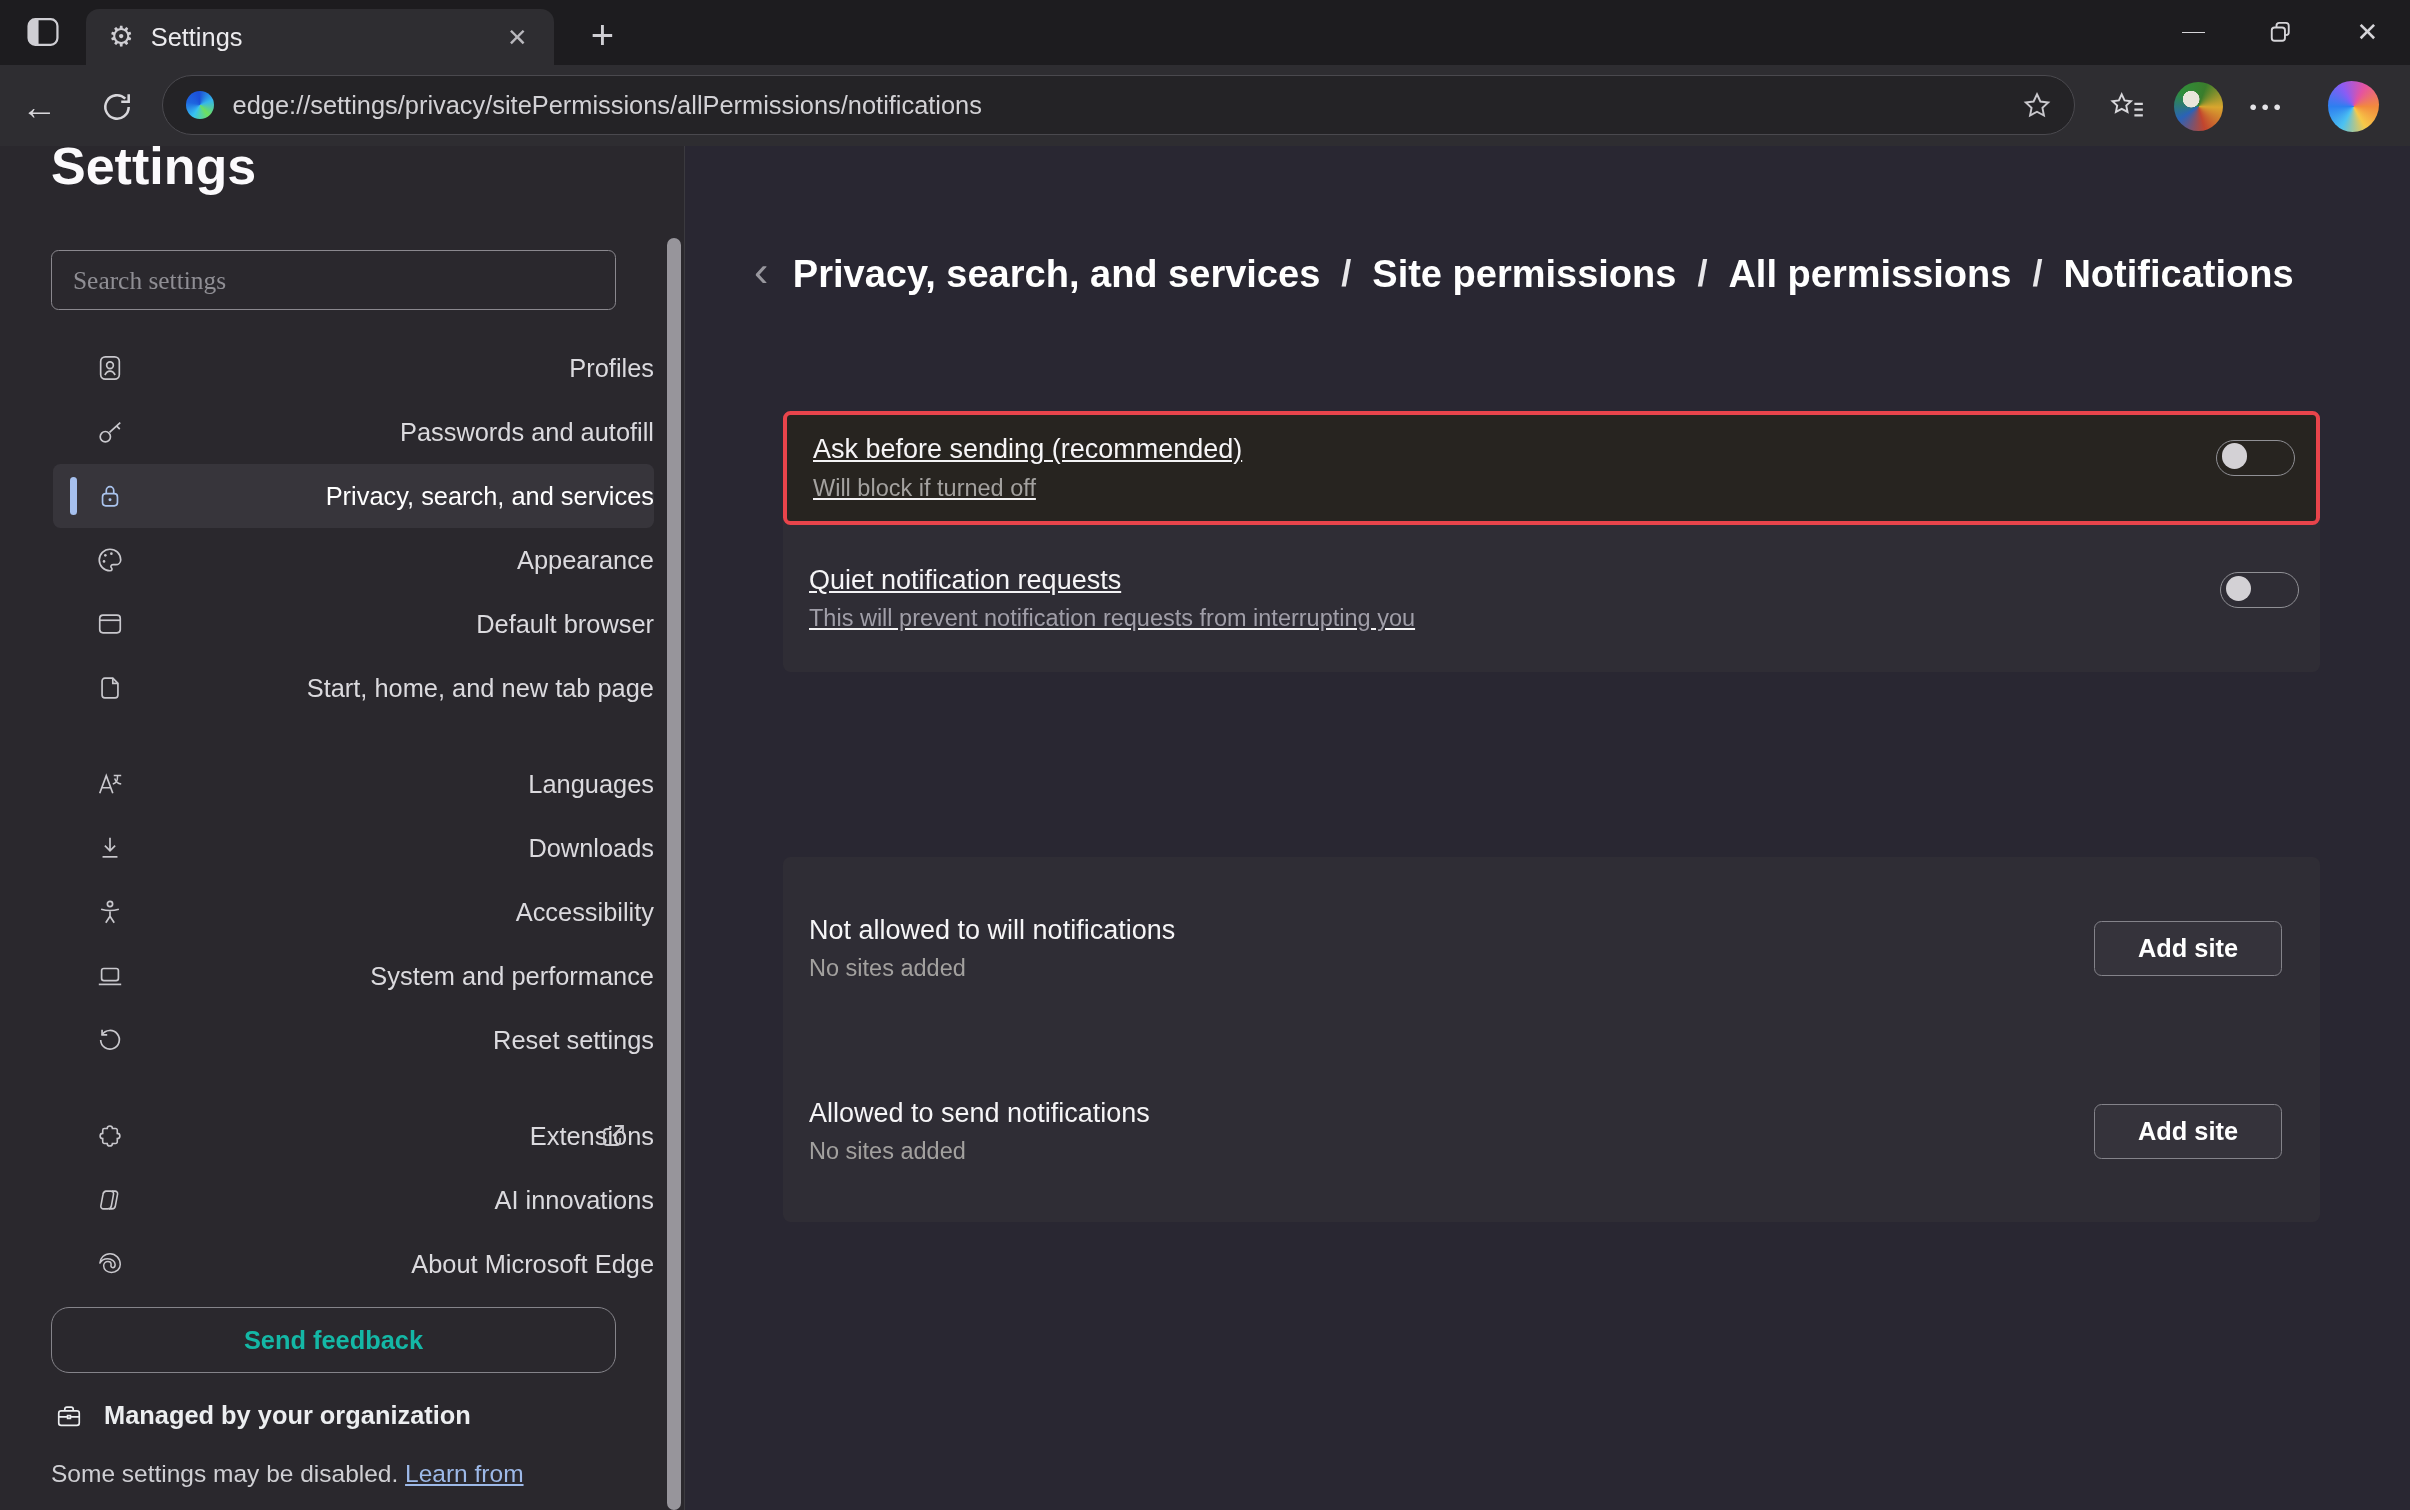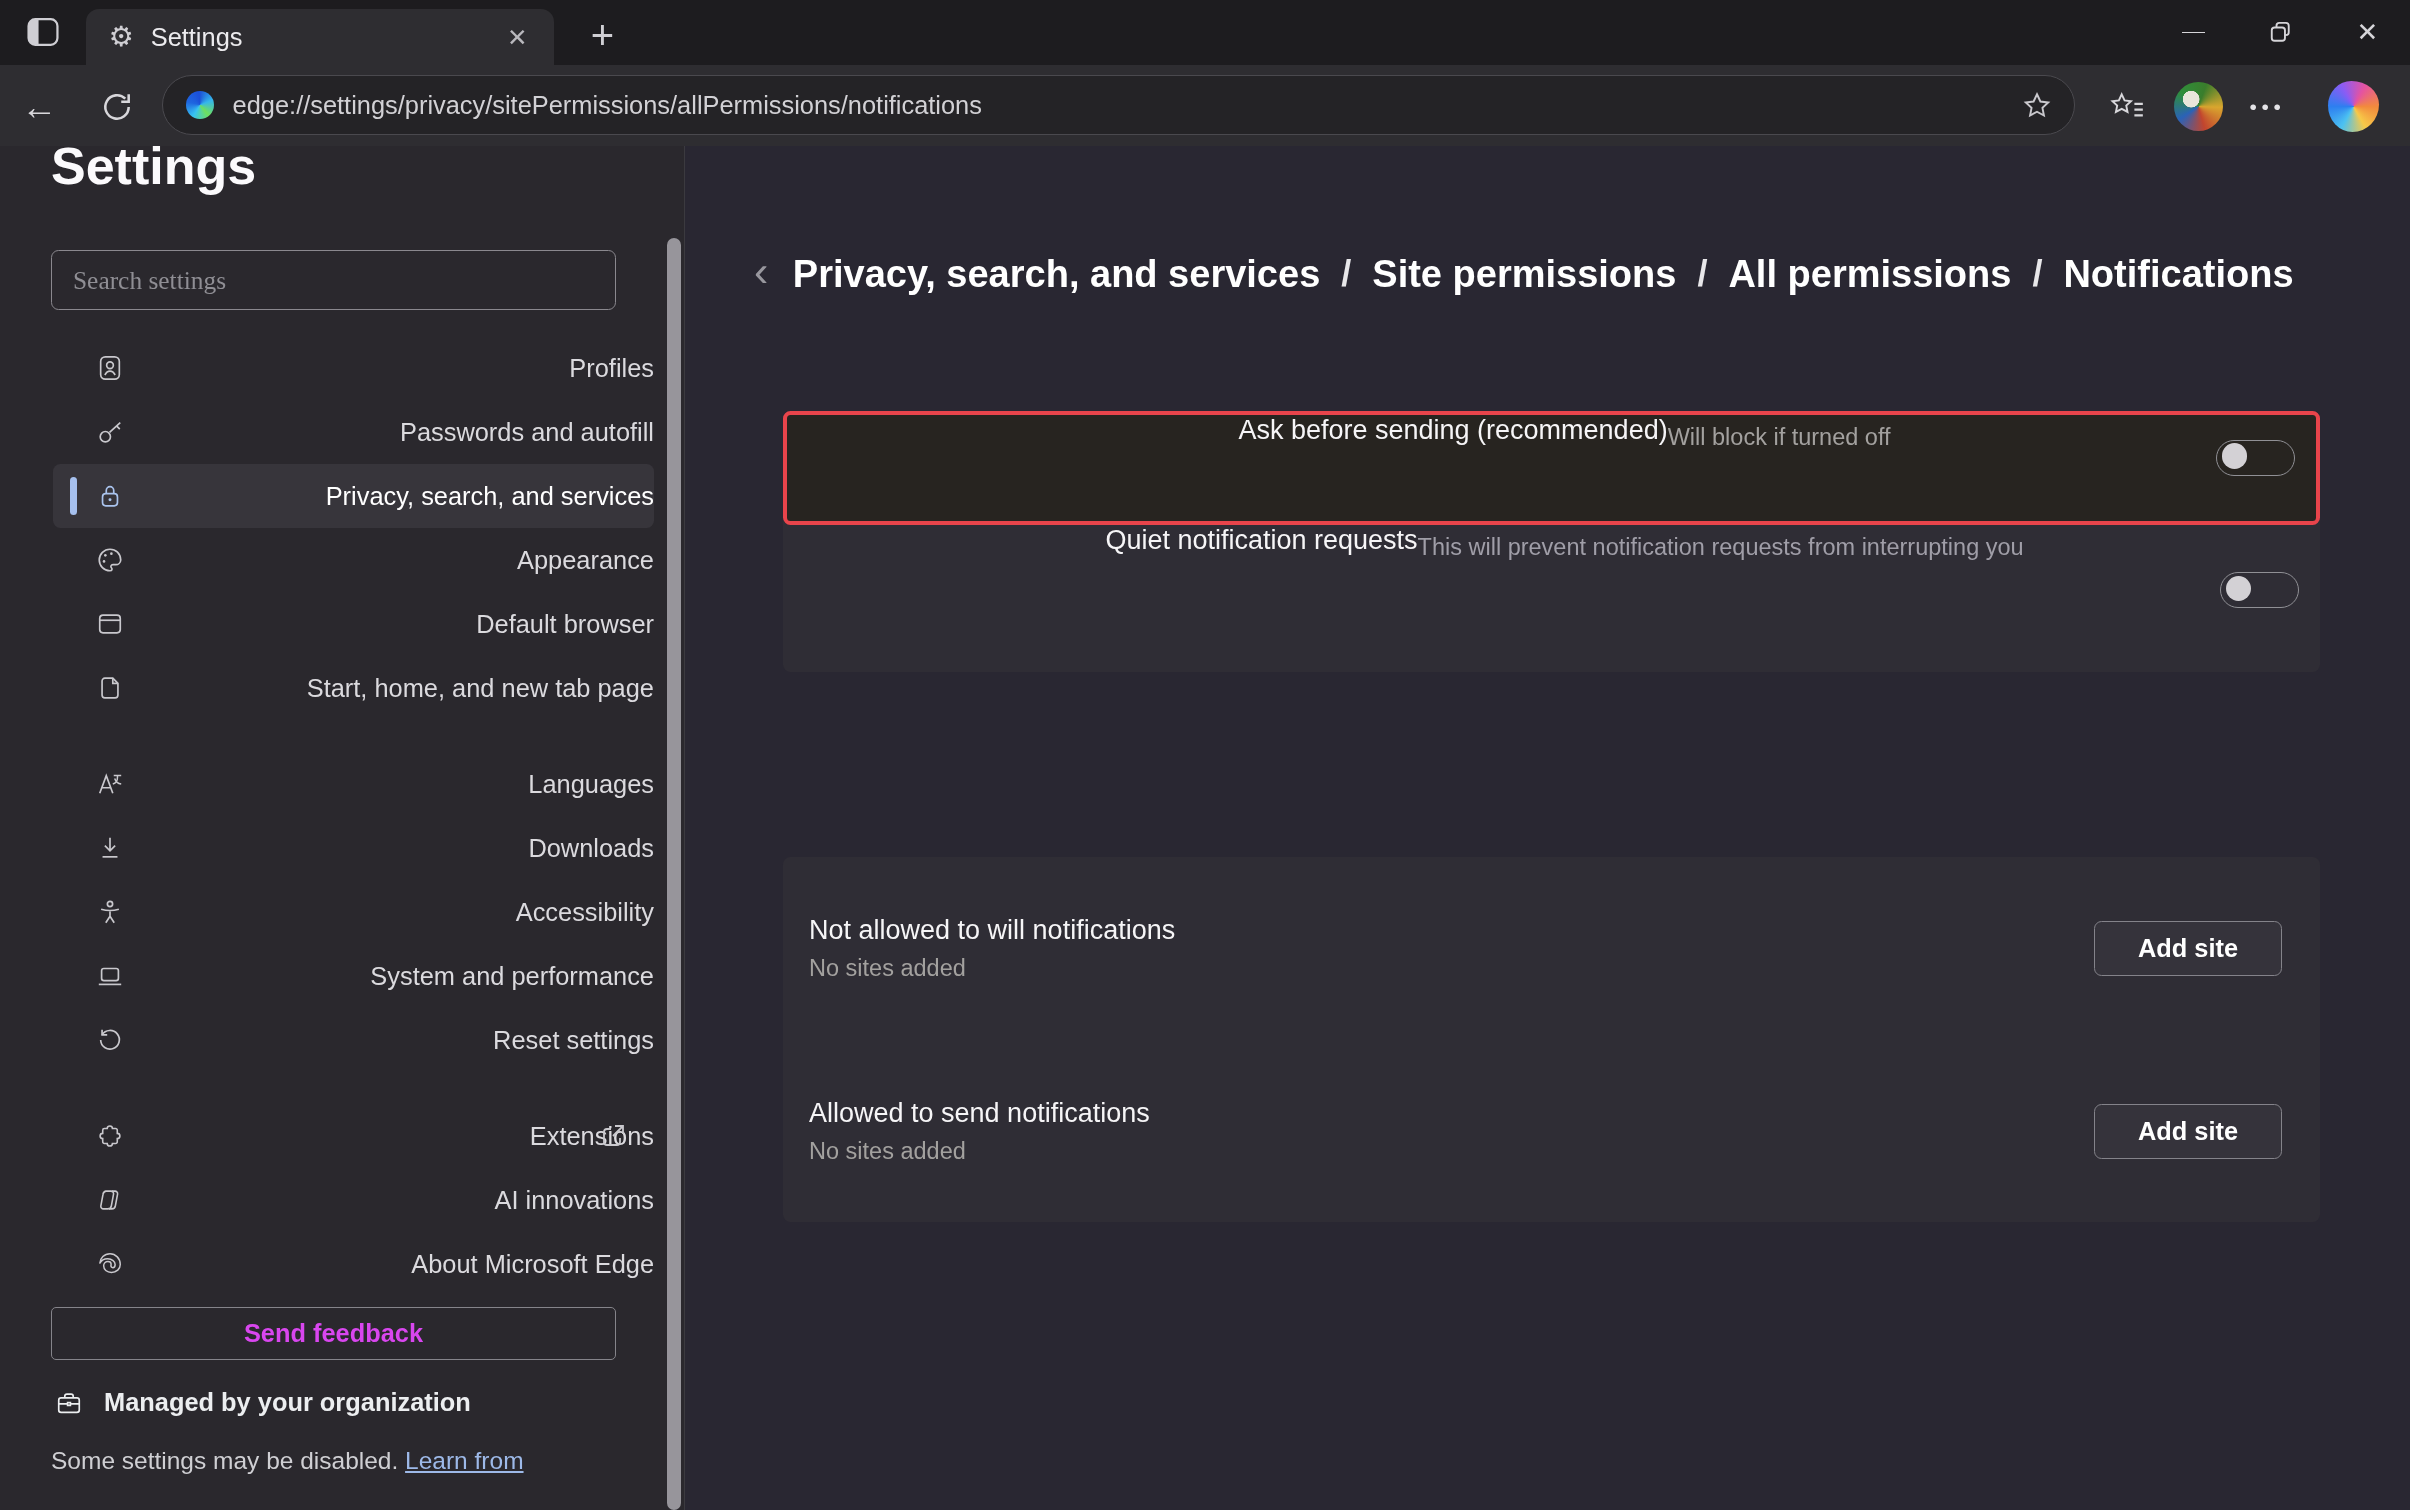--- a/index.html
+++ b/index.html
@@ -50,21 +50,21 @@
   .nav { margin-top:26px; }
   .nav-item { position:relative; height:64px; margin:0 31px 0 53px; border-radius:7.5px; display:flex; align-items:center; padding-left:41px; cursor:pointer;justify-content:space-between; }
   .nav-item.sel { background:#37353b; }
   .sel-bar { position:absolute; left:17px; top:13px; width:6.6px; height:38px; border-radius:3.8px; background:#a6c0ee; }
   .nicon { width:32px; display:flex; justify-content:center; margin-right:21px; flex:none; }
   .nlabel { font-size:25.4px; color:#dbdade; }
   .nav-item.sel .nlabel { color:#ffffff; }
   .group-gap { height:32px; }
   .ext-open { position:absolute; right:26px; top:17px; }
 
-  .feedback-btn { display:block; margin:11.3px 0 0 51px; width:565px; height:53px; background:transparent; border:0.9px solid #85848a; border-radius:5px; color:#d946ef; font-size:25.4px; font-weight:700; cursor:pointer; font-family:inherit; }
+  .feedback-btn { display:block; margin:11.3px 0 0 51px; width:565px; height:66px; background:transparent; border:0.9px solid #85848a; border-radius:18px; color:#14b8a6; font-size:25.4px; font-weight:700; cursor:pointer; font-family:inherit; }
   .managed-row { display:flex; align-items:center; margin:28px 0 0 53px; }
   .managed-row .nicon { margin-right:19px; }
   .managed-label { font-size:25.4px; font-weight:700; color:#eceef0; }
   .side-foot { margin:30px 0 0 51px; font-size:24.5px; color:#cfcfd3; }
   .learn-link { color:#9db9e8; text-decoration:underline; cursor:pointer; }
 
   
   .main { position:relative; flex:1; background:#292732; }
   .breadcrumb { position:absolute; left:69px; top:104px; display:flex; align-items:center; }
   .bc-chevron { font-size:43px; color:#98979e; margin-right:24.5px; cursor:pointer; line-height:1; padding-bottom:5.6px; }
@@ -76,21 +76,21 @@
   .h-custom { top:759px; }
   .sec-sub { position:absolute; left:103px; top:800px; font-size:25.4px; color:#b0aeb6; }
 
   .card { position:absolute; left:98px; width:1537px; background:#2f2d35; border-radius:7.5px; }
   .card1 { top:265px; height:261px; }
   .card2 { top:711px; height:365px; }
 
   .setting-row { position:relative; width:100%; }
   .row-hl { height:114px; border:4.7px solid #e8444b; border-radius:7.5px; background:#272420; }
   .row-plain { height:147px; }
-  .row-inner { height:100%; display:flex; justify-content:center; padding-left:26px; }
+  .row-inner { height:100%; display:flex; flex-direction:column; justify-content:center; padding-left:26px;text-decoration:underline; }
   .row-title { font-size:27px; color:#f6f5f7; }
   .row-sub { font-size:23.5px; color:#a3a19f; margin-top:9.4px; }
   .row-plain .row-sub { color:#a09ea8; }
 
   .toggle { position:absolute; right:21px; width:79px; height:36px; border:1.9px solid #909095; border-radius:19px; background:transparent; cursor:pointer; }
   .knob { position:absolute; left:4.7px; top:2.8px; width:25.4px; height:25.4px; border-radius:50%; background:#d3d1d5; }
   .t1 { top:24.5px; } .t2 { top:47px; }
 
   .site-row { position:relative; height:183px; display:flex; flex-direction:column; justify-content:center; padding-left:26px; }
   .addsite-btn { position:absolute; right:38px; top:64px; width:188px; height:55px; background:#35333b; border:0.9px solid #84838a; border-radius:7.5px; color:#ffffff; font-size:25.4px; font-weight:700; cursor:pointer; font-family:inherit; }

